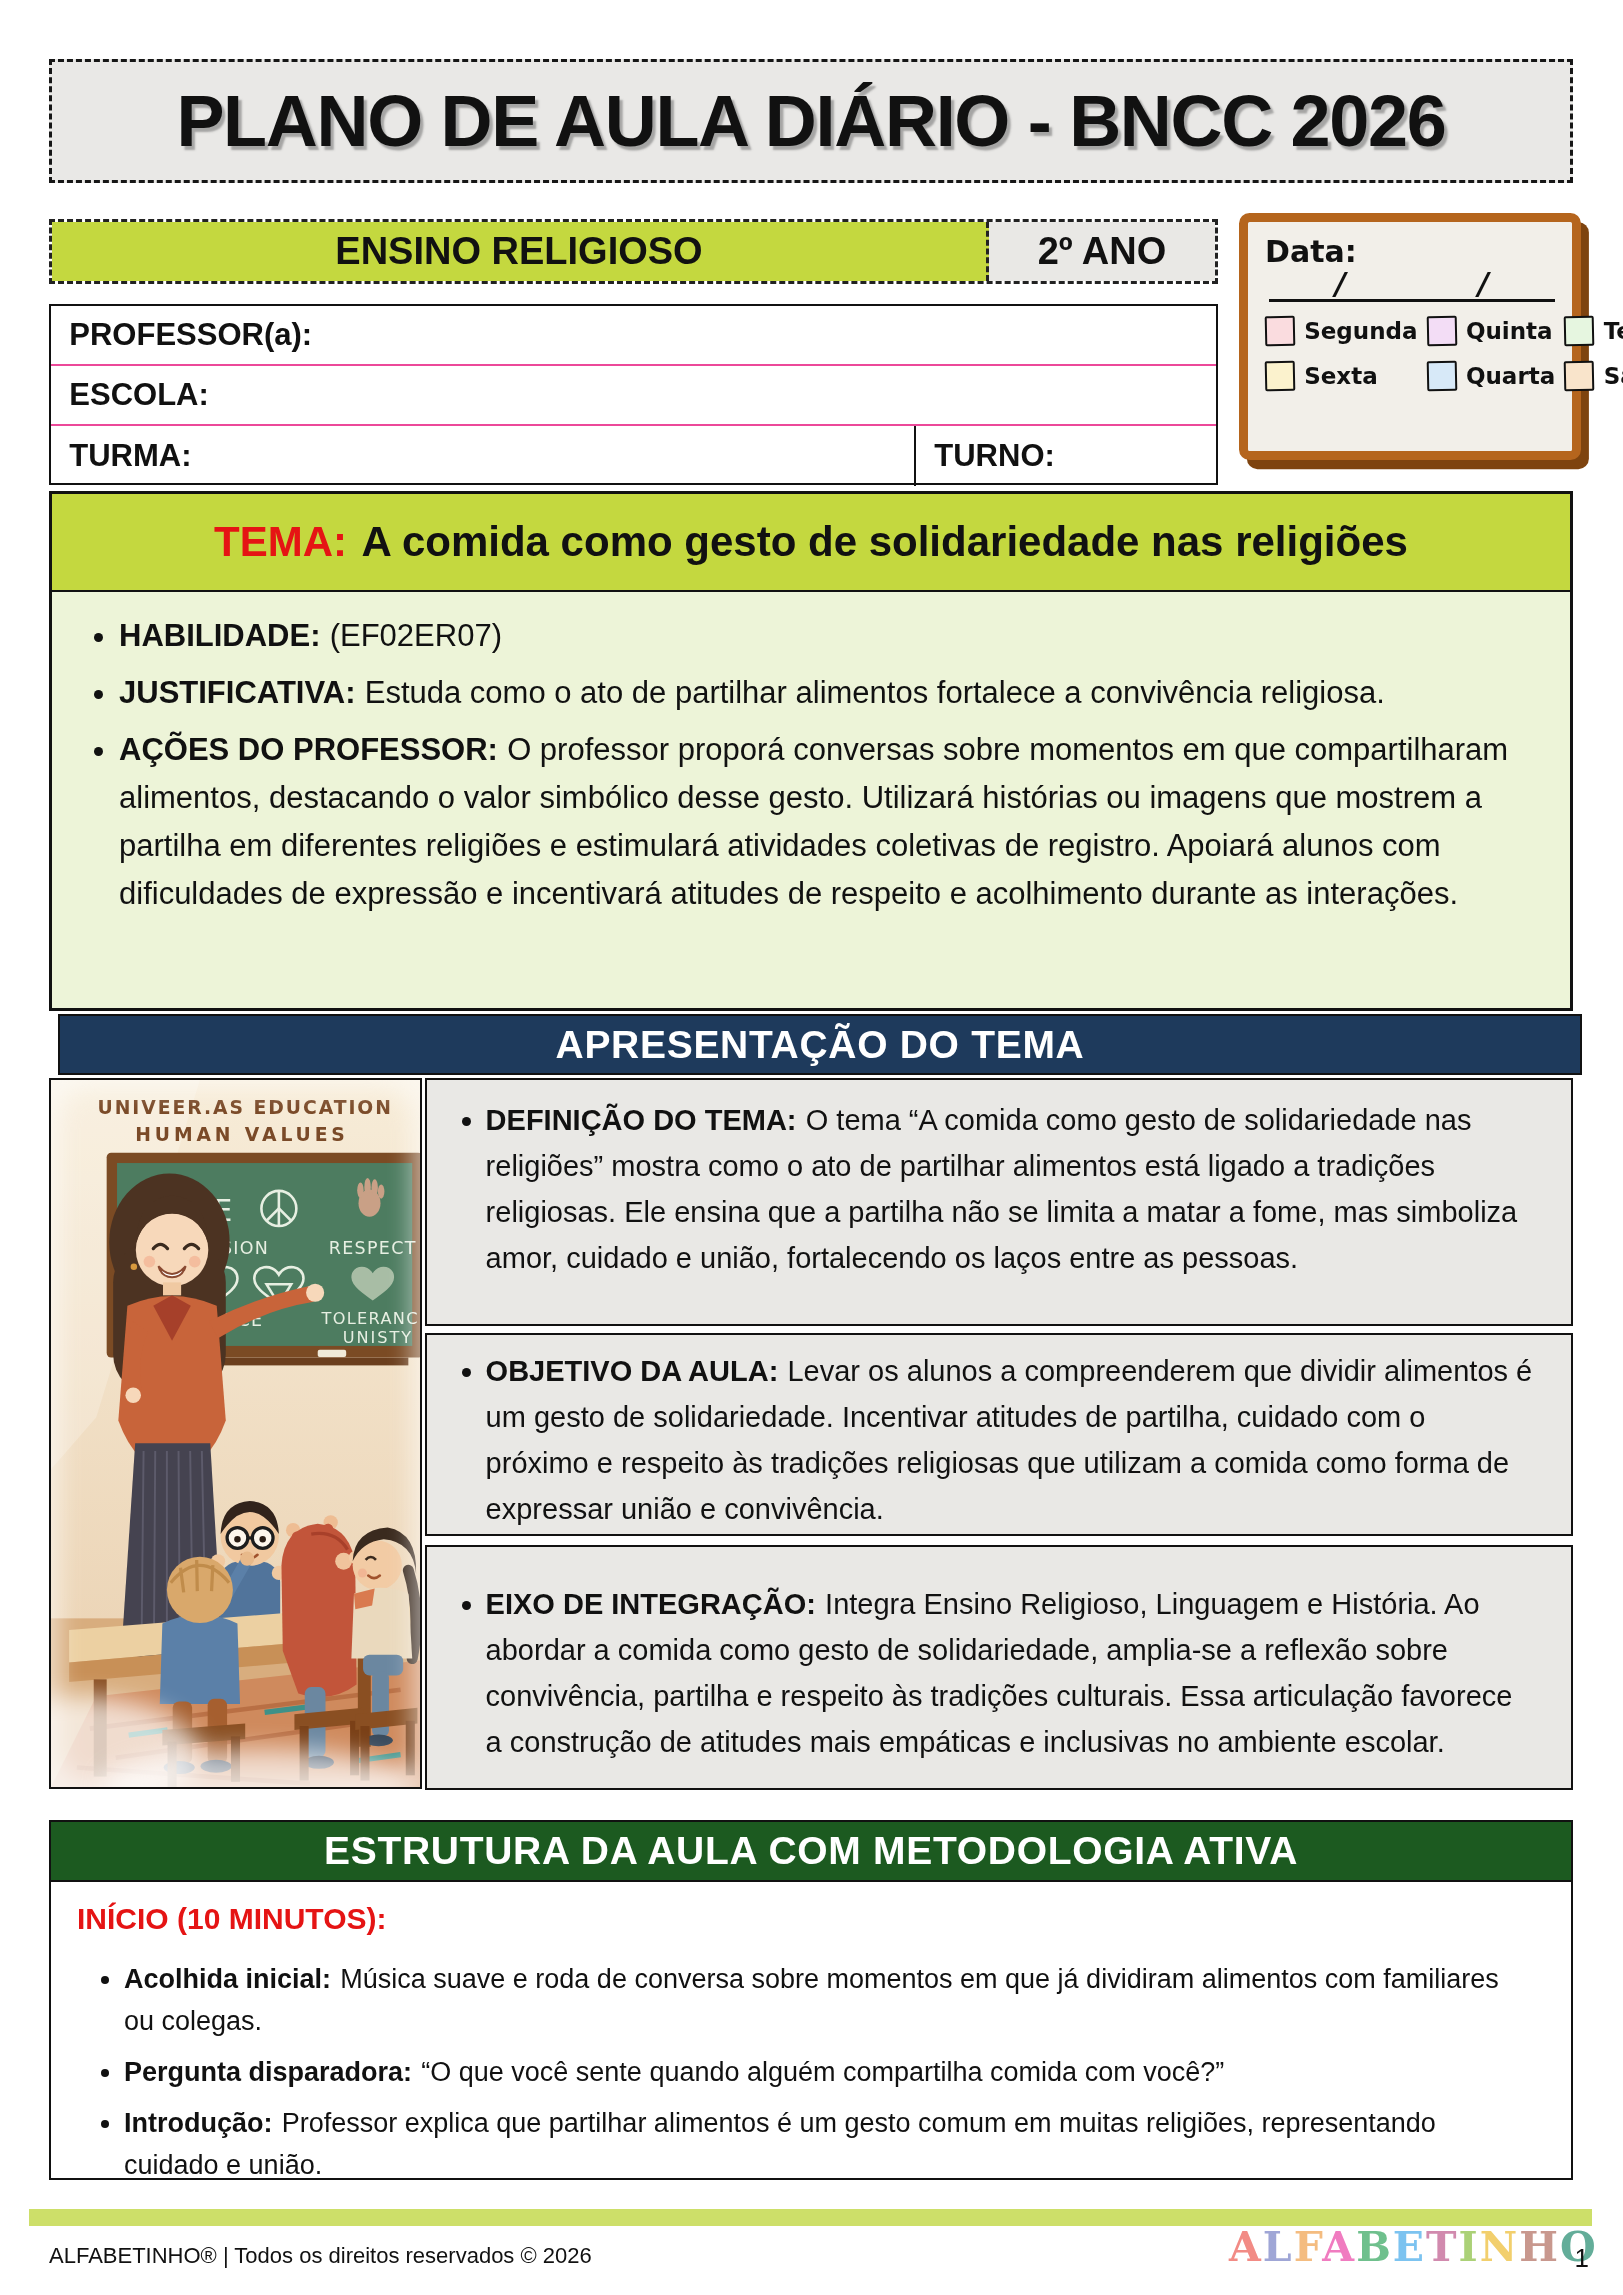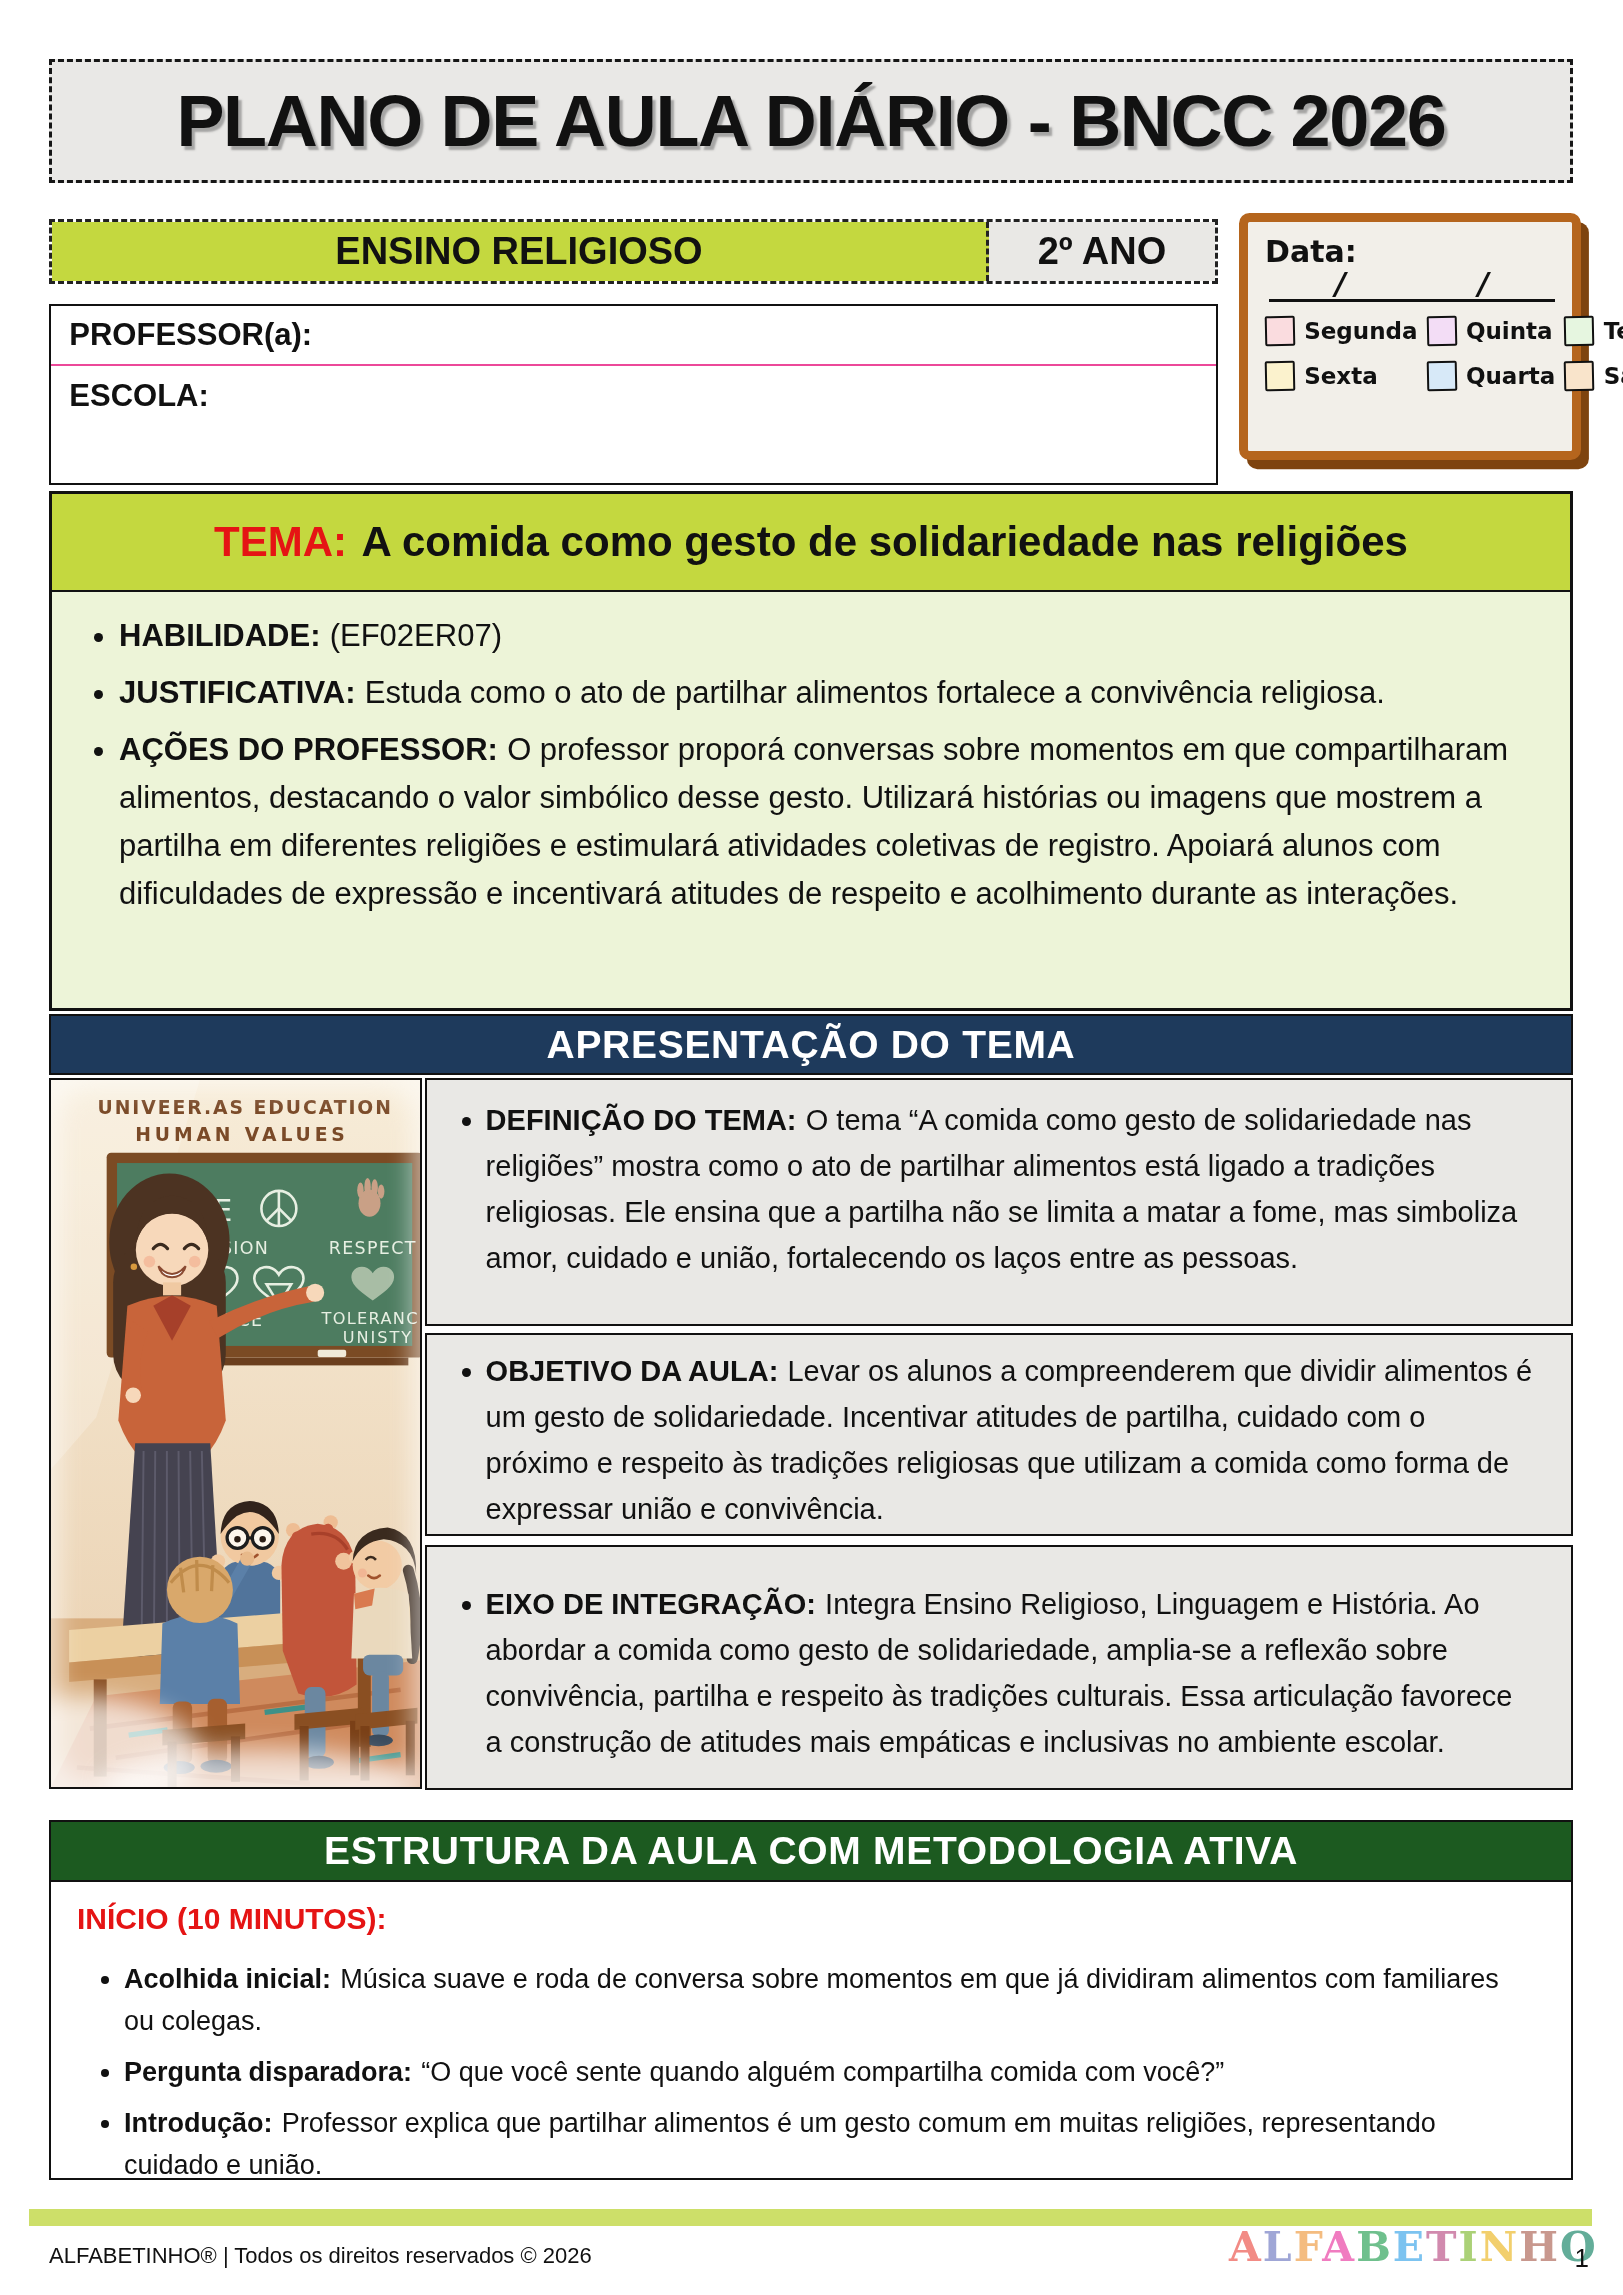--- a/index.html
+++ b/index.html
@@ -51,21 +51,21 @@
   .tema-box{position:absolute;left:49px;top:491px;width:1524px;height:520px;border:3.3px solid #111;overflow:hidden;}
   .tema-title{height:98px;background:var(--chartreuse);border-bottom:2.6px solid #111;
     display:flex;align-items:center;justify-content:center;gap:14.4px;font-size:42px;font-weight:bold;white-space:nowrap;}
   .tema-title .tema-lbl{color:var(--page-red);}
   .tema-body{background:var(--pale-green);height:419px;padding:19.6px 39px 6.5px 26px;}
   .tema-body ul{list-style:disc;padding-left:41px;}
   .tema-body li{font-size:31px;line-height:48px;margin-bottom:9.2px;}
   .blt b{margin-right:9.2px;}
 
   
-  .apres-header{position:absolute;left:49px;top:1014px;width:1524px;height:61px;background:var(--navy);
+  .apres-header{position:absolute;left:58px;top:1014px;width:1524px;height:61px;background:var(--navy);
     border:2.6px solid #111;color:#fff;display:flex;align-items:center;justify-content:center;
     font-size:39px;font-weight:bold;letter-spacing:0.7px;}
   .illu-cell{position:absolute;left:49px;top:1078px;width:373px;height:711px;border:2.6px solid #111;background:#fdba74;overflow:hidden;}
   .illu-cell svg{display:block;width:100%;height:100%;}
   .apres-row{position:absolute;left:425px;width:1148px;background:var(--cell-gray);border:2.6px solid #111;
     padding:17px 36px 6.5px 19.6px;overflow:hidden;}
   .apres-row ul{list-style:disc;padding-left:39px;}
   .apres-row li{font-size:29px;line-height:46px;}
   .row-def{top:1078px;height:248px;}
   .row-obj{top:1333px;height:203px;display:flex;align-items:center;}
@@ -104,20 +104,30 @@
   </div>
 
   <div class="info-table">
     <div class="info-row">
       <span class="info-label">PROFESSOR(a):</span>
       <span class="info-fill"></span>
     </div>
     <div class="info-row">
       <span class="info-label">ESCOLA:</span>
       <span class="info-fill"></span>
+    </div>
+    <div class="info-row">
+      <span class="cell-turma">
+        <span class="info-label">TURMA:</span>
+        <span class="info-fill"></span>
+      </span>
+      <span class="cell-turno">
+        <span class="info-label">TURNO:</span>
+        <span class="info-fill"></span>
+      </span>
     </div>
   </div>
 
   <div class="date-box">
     <div class="date-line-row">
       <span class="date-label">Data:</span>
       <span class="date-rule">
           <i>/</i>
           <i>/</i>
         </span>

